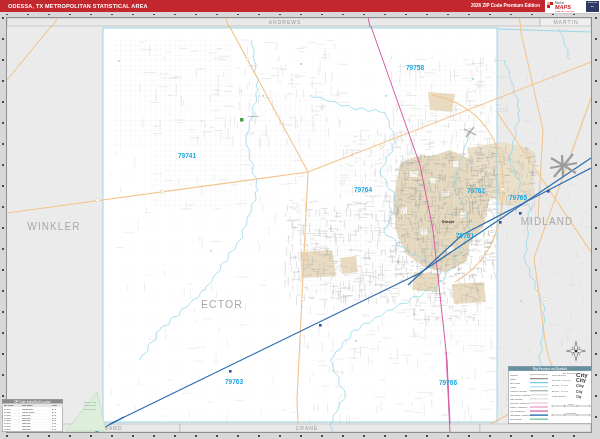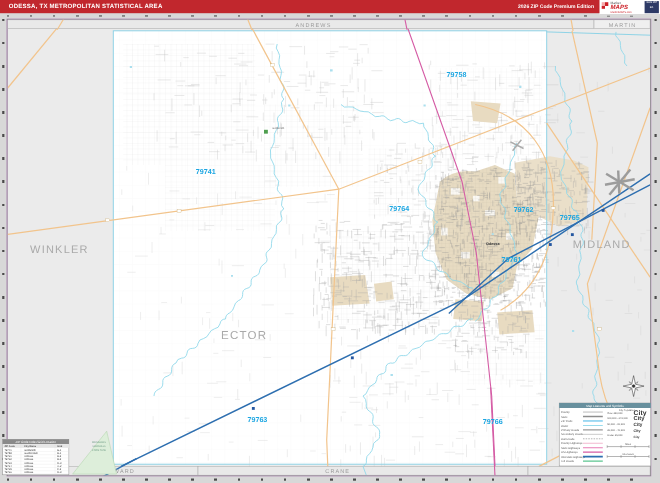--- a/index.html
+++ b/index.html
@@ -3,21 +3,21 @@
 <meta charset="utf-8">
 <style>
   html,body{margin:0;padding:0;width:600px;height:439px;overflow:hidden;background:#d8d8d8;font-family:"Liberation Sans",sans-serif;}
   #page{position:relative;width:600px;height:439px;}
   .titlebar{position:absolute;left:0;top:0;width:600px;height:11.5px;background:#c1272d;color:#fff;}
   .titlebar .t1{position:absolute;left:8px;top:2.5px;font-size:5.5px;font-weight:bold;letter-spacing:.2px;}
   .titlebar .t2{position:absolute;right:60px;top:3px;font-size:4.6px;font-weight:bold;}
   .ticks{position:absolute;}
   .ticks.h{height:1.8px;background:repeating-linear-gradient(90deg,#4a4a4a 0 2.4px,transparent 2.4px 21px);}
   .ticks.v{width:1.8px;background:repeating-linear-gradient(180deg,#4a4a4a 0 2.4px,transparent 2.4px 21px);}
-  .mapframe{position:absolute;left:6px;top:17px;width:586px;height:416px;border:1px solid #8f8f8f;box-sizing:border-box;background:#f0abfc;}
+  .mapframe{position:absolute;left:6px;top:17px;width:586px;height:416px;border:1px solid #8f8f8f;box-sizing:border-box;background:#f97316;}
   .logo{position:absolute;right:0;top:0;width:55px;height:13.5px;background:#fff;border-bottom:1px solid #c9c9c9;box-sizing:border-box;}
   .logo .chk{position:absolute;left:2px;top:2px;width:6px;height:6px;background:
      conic-gradient(#cc2128 0 25%,#fff 0 50%,#cc2128 0 75%,#f4a9a9 0);}
   .logo .mt{position:absolute;left:10px;top:1px;font-size:3px;color:#555;}
   .logo .mm{position:absolute;left:10px;top:3.5px;font-size:5.5px;font-weight:bold;color:#cc2128;font-style:italic;}
   .logo .bdg{position:absolute;right:1px;top:1px;width:13px;height:11px;background:#2d3a66;color:#fff;font-size:2.4px;line-height:3.6px;text-align:center;box-sizing:border-box;}
   .logo .dom{position:absolute;left:10px;top:10px;width:30px;height:3px;color:#cc2128;font-size:2.4px;line-height:3px;text-align:left;}
   svg text{font-family:"Liberation Sans",sans-serif;}
   .ovl{position:absolute;}
 </style>

